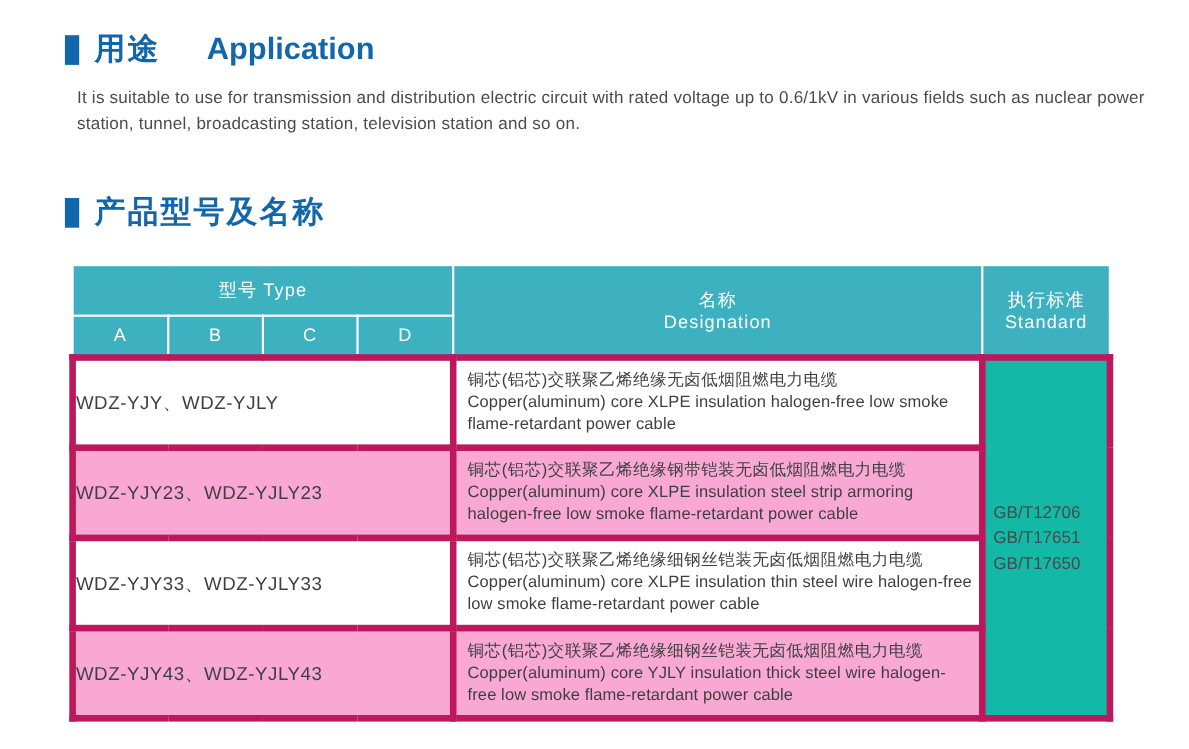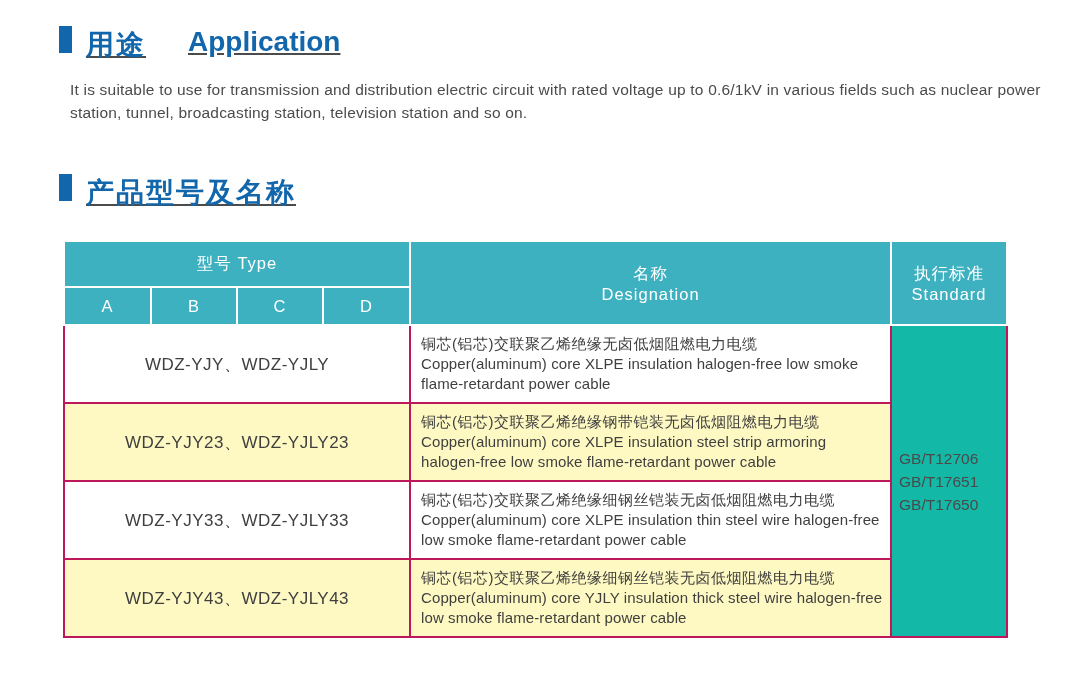--- a/index.html
+++ b/index.html
@@ -10,23 +10,23 @@
     font-family: "Liberation Sans", "DejaVu Sans", sans-serif;
     color: #4b4b4b;
     overflow: hidden;
     position: relative;
   }
   .page { padding: 26px 0 0 42px; }
 
   
   .section-header {
     display: flex;
+    align-items: center;
     margin-left: 17px;
     margin-bottom: 14px;
-    text-decoration: underline;
   }
   .bullet {
     display: inline-block;
     width: 13px;
     height: 27px;
     background: #1266ab;
     margin-right: 14px;
   }
   .title-zh {
     font-size: 28px;
@@ -66,27 +66,26 @@
     color: #ffffff;
     font-weight: normal;
     border: 2px solid #ffffff;
     font-size: 16.5px;
     text-align: center;
     letter-spacing: 1px;
   }
   .spec-table tr.hdr-top th { height: 46px; }
   .spec-table tr.hdr-sub th { height: 38px; }
   .spec-table td {
-    border: 2px solid #be185d;
+    border: 6px solid #be185d;
     vertical-align: middle;
     background: #ffffff;
   }
-  .spec-table tr.alt td { background: #fef9c3; }
+  .spec-table tr.alt td { background: #f9a8d4; }
   .spec-table td.cell-type {
-    text-align: center;
     font-size: 17px;
     color: #3f3f3f;
     letter-spacing: 0.5px;
     height: 72px;
   }
   .spec-table td.cell-designation {
     padding: 8px 6px 8px 10px;
     font-size: 15px;
     color: #3f3f3f;
   }

